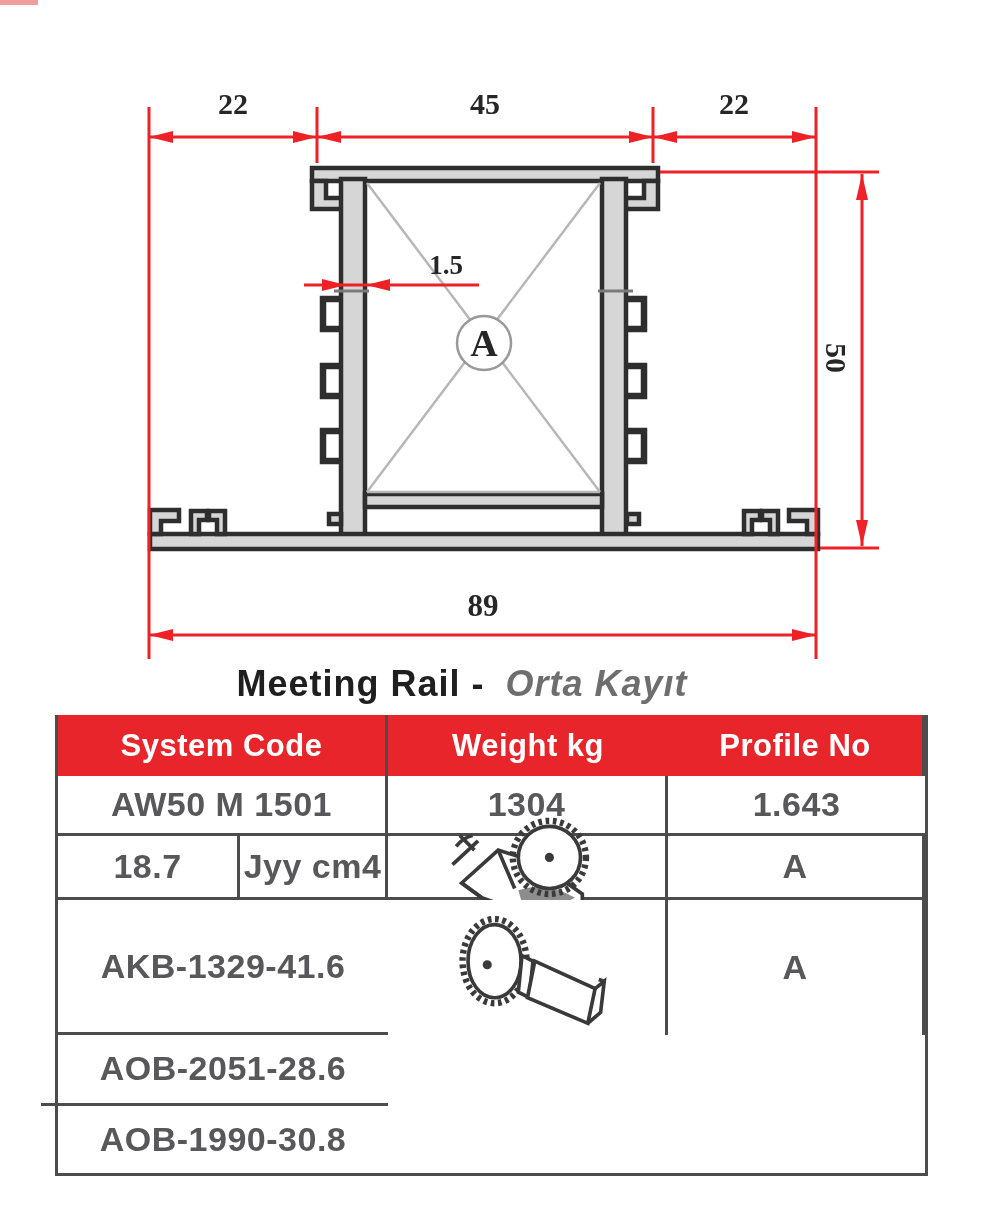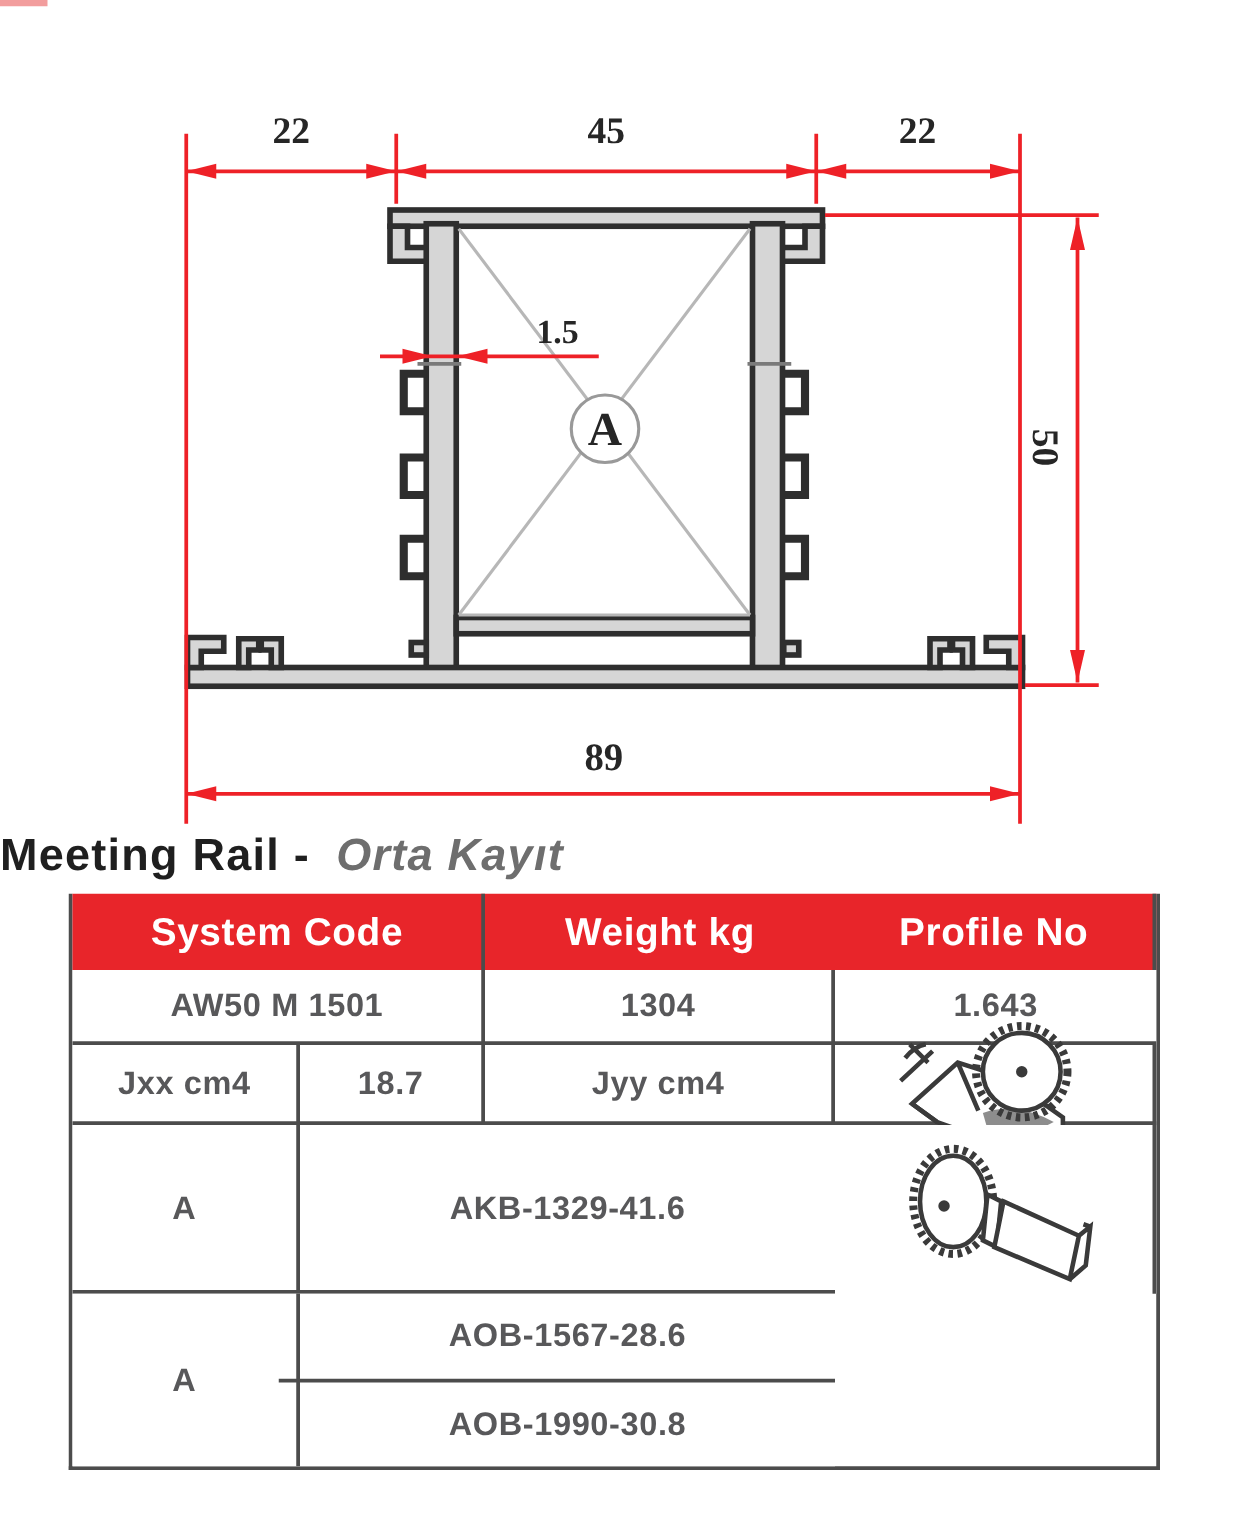--- a/index.html
+++ b/index.html
@@ -1,31 +1,31 @@
 <!DOCTYPE html>
 <html><head>
 <meta charset="utf-8">
 <style>
   html,body{margin:0;padding:0;background:#ffffff;}
   .stage{position:relative;width:1000px;height:1225px;background:#ffffff;overflow:hidden;
          font-family:"Liberation Sans",sans-serif;}
   
-  .title{position:absolute;top:663px;left:0;width:924px;text-align:left;
+  .title{position:absolute;top:663px;left:0;width:924px;text-align:center;
          font-size:36px;font-weight:bold;letter-spacing:1px;white-space:nowrap;}
   .title .en{color:#1f1f1f;}
   .title .tr{color:#6e6e6e;font-style:italic;margin-left:10px;}
   
   .ptable{position:absolute;left:55px;top:715px;width:867px;
           display:grid;
           grid-template-columns:182px 148px 280px 257px;
           grid-template-rows:61px 60px 64px 135px 138px;
           border:3px solid #4c4c4c;border-top:none;
           box-sizing:content-box;background:#fff;}
   .cell{display:flex;align-items:center;justify-content:center;
-        font-size:26px;font-weight:bold;color:#58585a;letter-spacing:.5px;
+        font-size:34px;font-weight:bold;color:#58585a;letter-spacing:.5px;
         position:relative;background:#fff;}
   .br{border-right:3px solid #4c4c4c;text-align:right;}
   .bb{border-bottom:3px solid #4c4c4c;}
   .hdr{background:#e8252a;color:#ffffff;font-size:31px;}
   .span2{grid-column:span 2;}
   .stack{display:flex;flex-direction:column;align-items:stretch;}
   .stack .half{flex:1;display:flex;align-items:center;justify-content:center;position:relative;}
   .stack .half.first{border-bottom:3px solid #4c4c4c;}
   .tick{position:absolute;left:-17px;bottom:-3px;width:17px;height:3px;background:#4c4c4c;}
   
@@ -135,21 +135,20 @@
   <div class="ptable">
 
     <div class="cell hdr span2 br">System Code</div>
     <div class="cell hdr">Weight kg</div>
     <div class="cell hdr br">Profile No</div>
 
     <div class="cell span2 br bb">AW50 M 1501</div>
     <div class="cell br bb">1304</div>
     <div class="cell bb">1.643</div>
 
-    <div class="cell br bb">Jxx cm4</div>
     <div class="cell br bb">18.7</div>
     <div class="cell br bb">Jyy cm4</div>
 
     <div class="cell br bb">
       <svg class="icon-svg" width="160" height="118" viewBox="0 0 175 125">
         <g stroke="#3a3a3a" fill="none" stroke-width="4">
 
           <path d="M16 80 L56 44 L100 58 L148 92 L148 116 L114 123 L38 96 Z" fill="#ffffff"></path>
           <path d="M16 80 L38 96 M56 44 L74 86"></path>
 
@@ -178,21 +177,21 @@
 
           <path d="M96 60 L162 90 L154 128 L88 100 Z" fill="#ffffff"></path>
           <path d="M162 90 L172 82 L168 116 L154 128 M172 82 L166 80"></path>
         </g>
       </svg>
     </div>
     <div class="cell br">A</div>
     <div class="cell span2 stack" style="padding:0;">
       <div class="half first">
         <span class="tick"></span>
-        <span>AOB-1567-28.6</span>
+        <span>AOB-2051-28.6</span>
       </div>
       <div class="half">
         <span>AOB-1990-30.8</span>
       </div>
     </div>
   </div>
 
 </div>
 
 </body></html>

